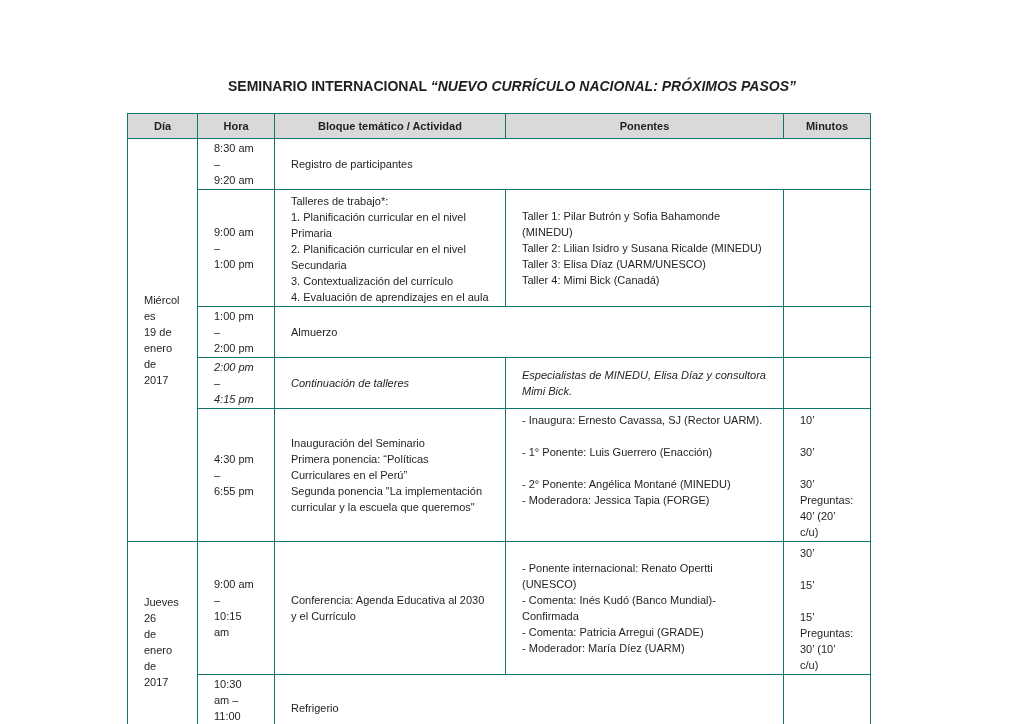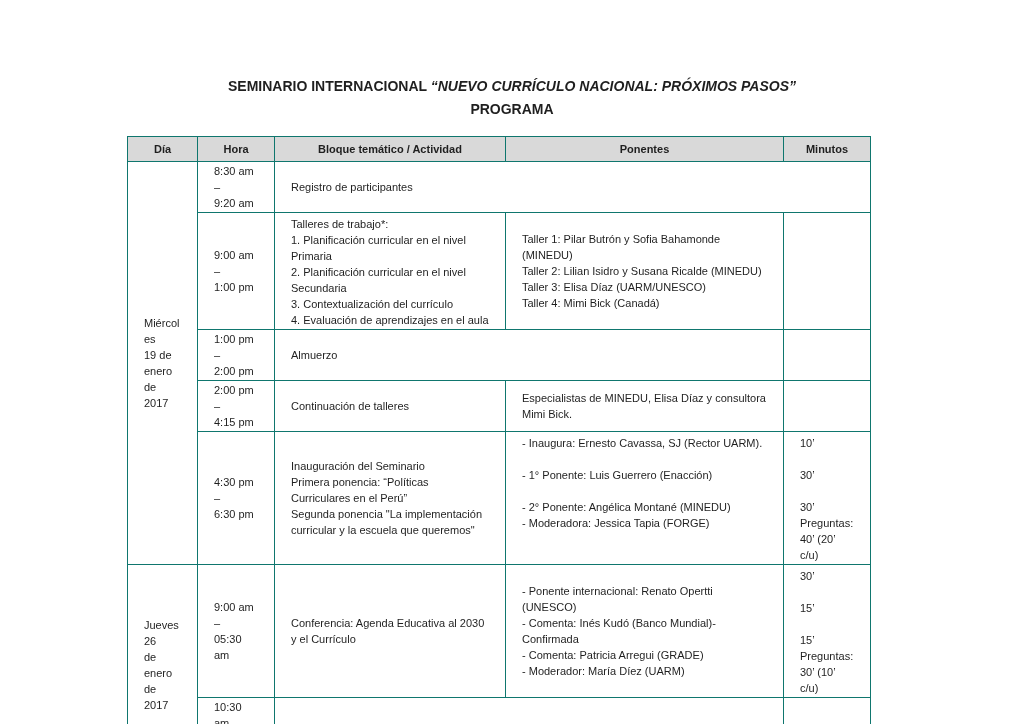--- a/index.html
+++ b/index.html
@@ -33,38 +33,37 @@
   }
   table.program th {
     background:#d9d9d9;
     font-weight:bold;
     text-align:center;
   }
   tr.h-header { height:25px; }
   tr.h-r1 { height:31px; }
   tr.h-r2 { height:117px; }
   tr.h-r3 { height:30px; }
-  tr.h-r4 { height:19px; }
+  tr.h-r4 { height:19px;font-style:italic; }
   tr.h-r5 { height:115px; }
   tr.h-r6 { height:117px; }
   tr.h-r7 { height:31px; }
 
   .day-cell { }
   .vtop { vertical-align:top !important; padding-top:3px !important; }
   .italic { }
   .lines div { min-height:16px; }
 </style>
 </head>
 <body>
 
 <div class="page">
 
   <div class="title-wrap">
     <div class="doc-title"><span>SEMINARIO INTERNACIONAL </span><span class="quoted">“NUEVO CURRÍCULO NACIONAL: PRÓXIMOS PASOS”</span></div>
-    <div class="doc-subtitle">PROGRAMA</div>
   </div>
 
   <table class="program">
     <colgroup>
       <col style="width:70px">
         <col style="width:77px">
         <col style="width:231px">
         <col style="width:278px">
         <col style="width:87px">
     </colgroup>
@@ -134,21 +133,21 @@
       <td class="lines">
             <div>Especialistas de MINEDU, Elisa Díaz y consultora</div>
             <div>Mimi Bick.</div>
           </td>
       <td></td>
     </tr>
 
     <tr class="h-r5">
       <td class="lines">
             <div>4:30 pm –</div>
-            <div>6:30 pm</div>
+            <div>6:55 pm</div>
           </td>
       <td class="lines">
             <div>Inauguración del Seminario</div>
             <div>Primera ponencia: “Políticas</div>
             <div>Curriculares en el Perú”</div>
             <div>Segunda ponencia  "La implementación</div>
             <div>curricular y la escuela que queremos"</div>
           </td>
       <td class="vtop lines">
             <div>- Inaugura: Ernesto Cavassa, SJ (Rector UARM).</div>
@@ -170,21 +169,21 @@
     </tr>
 
     <tr class="h-r6">
       <td rowspan="2" class="day-cell lines">
             <div>Jueves 26</div>
             <div>de enero</div>
             <div>de 2017</div>
           </td>
       <td class="lines">
             <div>9:00 am –</div>
-            <div>05:30 am</div>
+            <div>10:15 am</div>
           </td>
       <td class="lines">
             <div>Conferencia: Agenda Educativa al 2030</div>
             <div>y el Currículo</div>
           </td>
       <td>
         <div>- Ponente internacional: Renato Opertti</div>
         <div>(UNESCO)</div>
         <div>- Comenta: Inés Kudó (Banco Mundial)-</div>
         <div class="italic">Confirmada</div>

